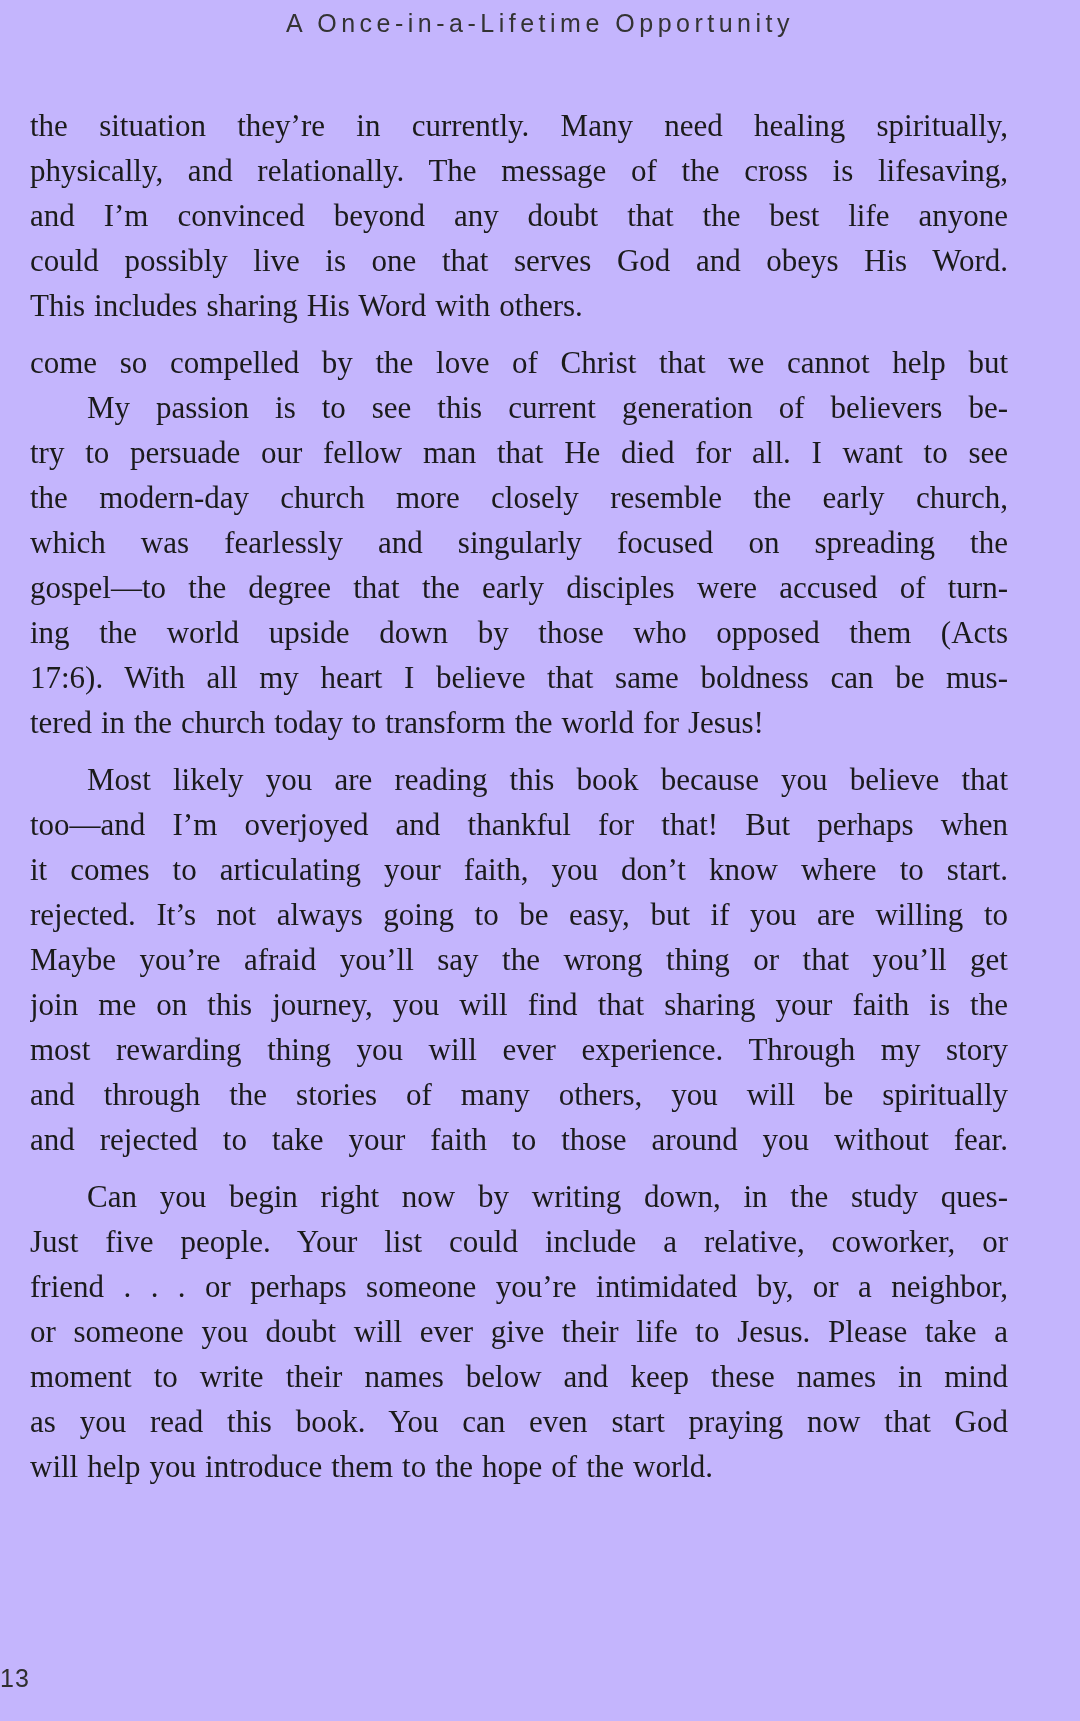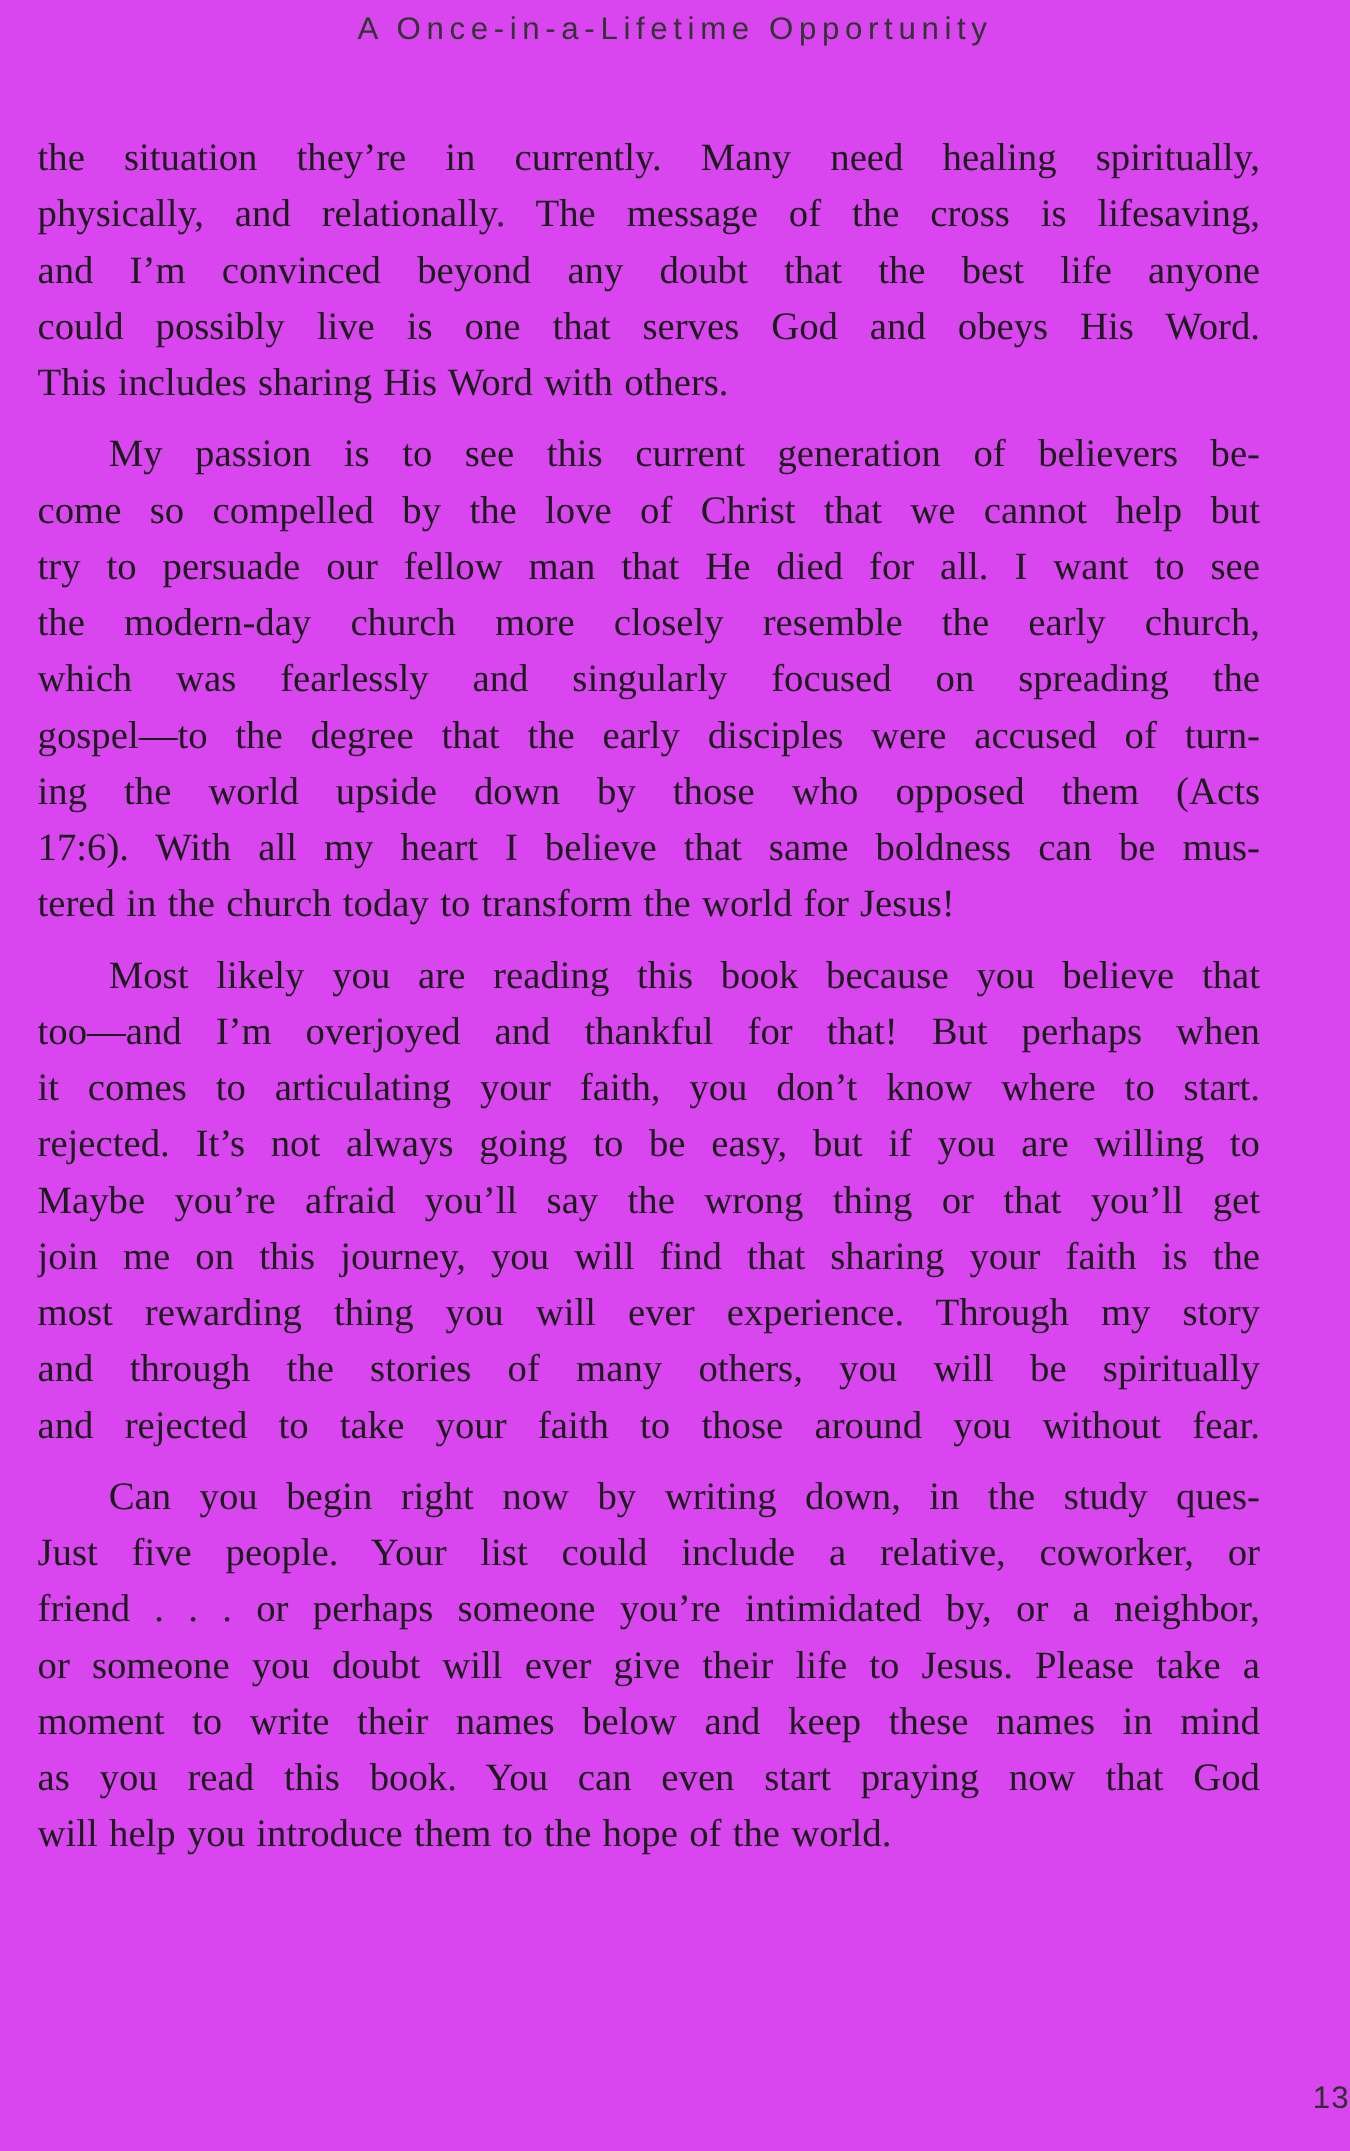--- a/index.html
+++ b/index.html
@@ -4,21 +4,21 @@
 <style>
   html, body {
     margin: 0;
     padding: 0;
     background: #ffffff;
   }
   .page {
     position: relative;
     width: 1080px;
     height: 1721px;
-    background: #d946ef;
+    background: #c4b5fd;
     overflow: hidden;
     font-family: "Liberation Serif", "DejaVu Serif", serif;
   }
   .running-head {
     position: absolute;
     top: 9px;
     left: 0;
     width: 100%;
     text-align: center;
     font-family: "Liberation Sans", "DejaVu Sans", sans-serif;
@@ -49,21 +49,21 @@
     text-align-last: justify;
   }
   .line.indent {
     padding-left: 57px;
   }
   .folio {
     position: absolute;
     top: 1664px;
     left: 0;
     width: 100%;
-    text-align: right;
+    text-align: left;
     font-family: "Liberation Sans", "DejaVu Sans", sans-serif;
     font-size: 25px;
     letter-spacing: 1px;
     color: #2f2f2f;
   }
 </style>
 </head>
 <body>
 
 <div class="page">
@@ -71,22 +71,22 @@
 
   <main class="body-text" id="body-text">
       <div class="paragraph">
         <div class="line just">the situation they’re in currently. Many need healing spiritually,</div>
         <div class="line just">physically, and relationally. The message of the cross is lifesaving,</div>
         <div class="line just">and I’m convinced beyond any doubt that the best life anyone</div>
         <div class="line just">could possibly live is one that serves God and obeys His Word.</div>
         <div class="line">This includes sharing His Word with others.</div>
       </div>
       <div class="paragraph">
+        <div class="line just">come so compelled by the love of Christ that we cannot help but</div>
         <div class="line just indent">My passion is to see this current generation of believers be-</div>
-        <div class="line just">come so compelled by the love of Christ that we cannot help but</div>
         <div class="line just">try to persuade our fellow man that He died for all. I want to see</div>
         <div class="line just">the modern-day church more closely resemble the early church,</div>
         <div class="line just">which was fearlessly and singularly focused on spreading the</div>
         <div class="line just">gospel—to the degree that the early disciples were accused of turn-</div>
         <div class="line just">ing the world upside down by those who opposed them (Acts</div>
         <div class="line just">17:6). With all my heart I believe that same boldness can be mus-</div>
         <div class="line">tered in the church today to transform the world for Jesus!</div>
       </div>
       <div class="paragraph">
         <div class="line just indent">Most likely you are reading this book because you believe that</div>

